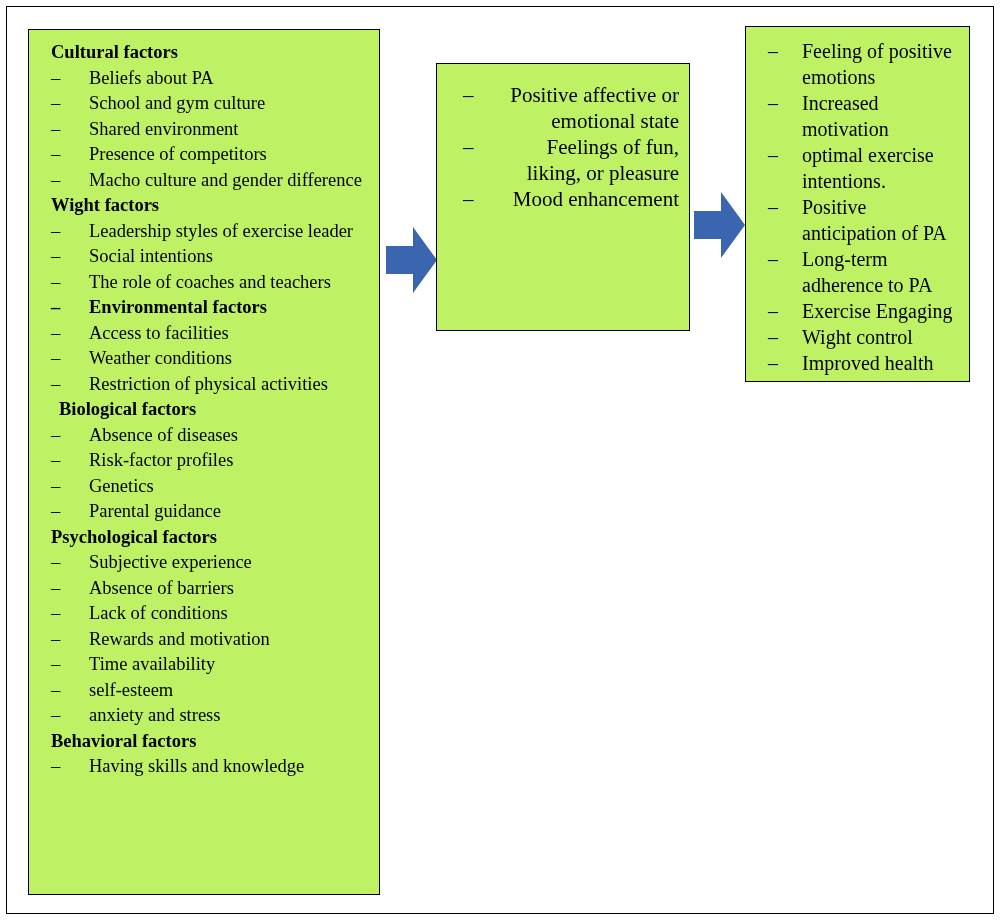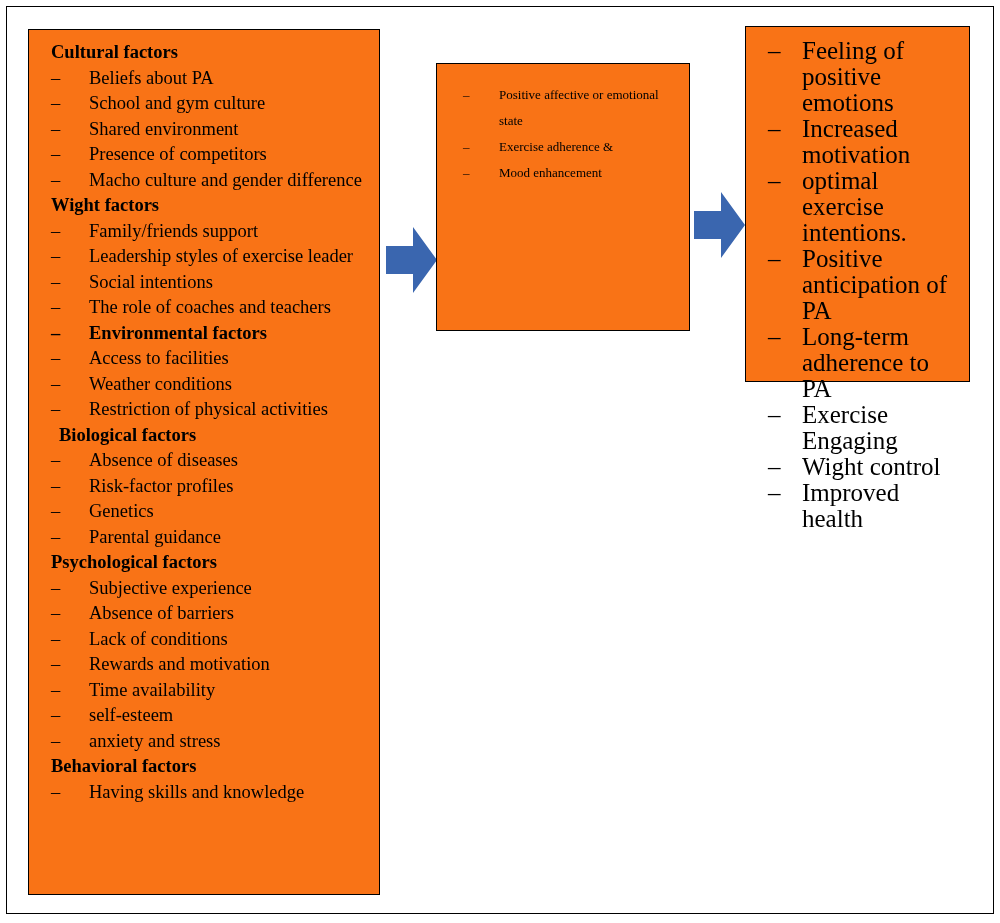--- a/index.html
+++ b/index.html
@@ -27,21 +27,21 @@
     width: 988px;
     height: 908px;
     border: 1px solid #000000;
     box-sizing: border-box;
   }
 
   
   .box {
     position: absolute;
     border: 1.5px solid #000000;
-    background: #f97316;
+    background: #bef264;
     box-sizing: border-box;
   }
   #box-antecedents {
     left: 28px;
     top: 29px;
     width: 352px;
     height: 866px;
     padding: 10px 8px 0 8px;
   }
   #box-affect {
@@ -89,32 +89,33 @@
     left: 14px;
     top: 0;
   }
   
   li.dash.bold {
     font-weight: bold;
   }
 
   
   #box-affect li.item {
-    font-size: 13px;
+    font-size: 21px;
     line-height: 26px;
     padding-left: 52px;
+    text-align: right;
   }
   #box-affect li.item::before {
     content: "\2013";
     position: absolute;
     left: 16px;
     top: 0;
   }
   #box-outcomes li.item {
-    font-size: 25px;
+    font-size: 20px;
     line-height: 26px;
     padding-left: 48px;
   }
   #box-outcomes li.item::before {
     content: "\2013";
     position: absolute;
     left: 14px;
     top: 0;
   }
 
@@ -149,21 +150,20 @@
     <ul class="items">
 
       <li class="item heading">Cultural factors</li>
       <li class="item dash">Beliefs about PA</li>
       <li class="item dash">School and gym culture</li>
       <li class="item dash">Shared environment</li>
       <li class="item dash">Presence of competitors</li>
       <li class="item dash">Macho culture and gender difference</li>
 
       <li class="item heading">Wight factors</li>
-      <li class="item dash">Family/friends support</li>
       <li class="item dash">Leadership styles of exercise leader</li>
       <li class="item dash">Social intentions</li>
       <li class="item dash">The role of coaches and teachers</li>
 
       <li class="item dash bold">Environmental factors</li>
       <li class="item dash">Access to facilities</li>
       <li class="item dash">Weather conditions</li>
       <li class="item dash">Restriction of physical activities</li>
 
       <li class="item heading indented">Biological factors</li>
@@ -188,21 +188,21 @@
 
   <div class="arrow" id="arrow-1">
     <svg width="52" height="70" viewBox="0 0 52 70" xmlns="http://www.w3.org/2000/svg">
       <polygon points="0,21 27,21 27,2 51,35 27,68 27,49 0,49" fill="#3A66AF"></polygon>
     </svg>
   </div>
 
   <div class="box" id="box-affect">
     <ul class="items">
       <li class="item">Positive affective or emotional state</li>
-      <li class="item">Exercise adherence &amp;</li>
+      <li class="item">Feelings of fun, liking, or pleasure</li>
       <li class="item">Mood enhancement</li>
     </ul>
   </div>
 
   <div class="arrow" id="arrow-2">
     <svg width="52" height="70" viewBox="0 0 52 70" xmlns="http://www.w3.org/2000/svg">
       <polygon points="0,21 27,21 27,2 51,35 27,68 27,49 0,49" fill="#3A66AF"></polygon>
     </svg>
   </div>
 

